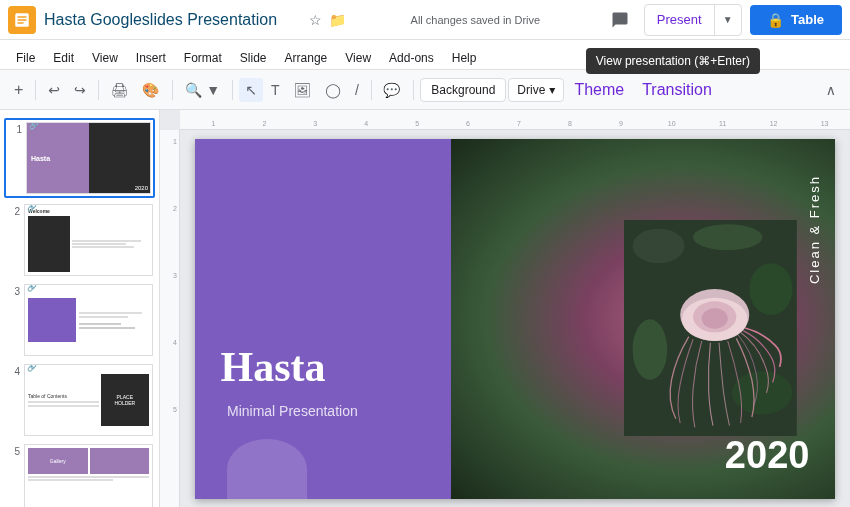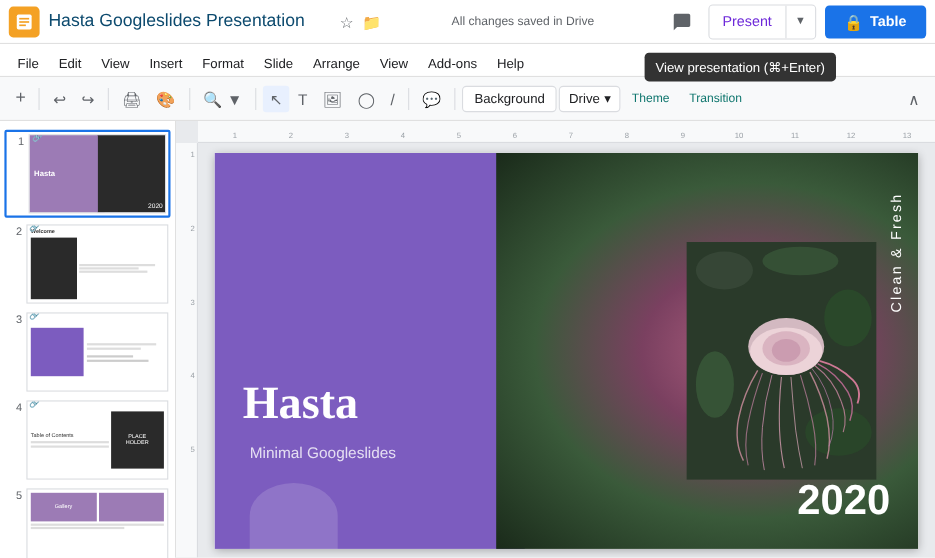--- a/index.html
+++ b/index.html
@@ -39,21 +39,21 @@
 
     
     #toolbar {
       display: flex; align-items: center; background: #f8f9fa; height: 40px;
       padding: 0 8px; border-bottom: 1px solid #e0e0e0; gap: 2px;
     }
     .tb-btn { border: none; background: none; cursor: pointer; padding: 4px 6px; border-radius: 3px; color: #5f6368; font-size: 14px; display: flex; align-items: center; }
     .tb-divider { width: 1px; height: 20px; background: #dadce0; margin: 0 4px; }
     #bg-btn { background: #fff; border: 1px solid #dadce0; border-radius: 4px; padding: 4px 10px; font-size: 12px; color: #202124; cursor: pointer; font-weight: 500; }
     .tb-dropdown { background: #fff; border: 1px solid #dadce0; border-radius: 4px; padding: 4px 8px; font-size: 12px; color: #202124; cursor: pointer; display: flex; align-items: center; gap: 4px; }
-    .tb-plain { background: none; border: none; border-radius: 4px; padding: 4px 8px; font-size: 11px; color: #0f766e; cursor: pointer; }
+    .tb-plain { background: none; border: none; border-radius: 4px; padding: 4px 8px; font-size: 16px; color: #6d28d9; cursor: pointer; }
 
     
     #main { display: flex; height: calc(507px - 40px - 30px - 40px); }
 
     
     #slide-panel {
       width: 160px; background: #fff; border-right: 1px solid #e0e0e0;
       overflow-y: auto; padding: 8px 4px; display: flex; flex-direction: column; gap: 4px;
     }
     .slide-thumb {
@@ -319,21 +319,21 @@
               <path d="M140,125 Q160,130 175,145 Q185,155 180,170" stroke="#e080a0" stroke-width="2" fill="none" opacity="0.9"></path>
               <path d="M138,128 Q158,138 170,158 Q178,172 172,188" stroke="#d070a0" stroke-width="1.5" fill="none" opacity="0.8"></path>
               <path d="M135,130 Q155,145 163,168 Q170,185 165,200" stroke="#e090b0" stroke-width="1.2" fill="none" opacity="0.7"></path>
               <path d="M132,133 Q148,152 153,178 Q157,198 150,215" stroke="#c080b0" stroke-width="1" fill="none" opacity="0.7"></path>
             </svg>
           </div>
         </div>
 
         <div id="slide-title">Hasta</div>
 
-        <div id="slide-subtitle">Minimal Googleslides</div>
+        <div id="slide-subtitle">Minimal Presentation</div>
 
         <div id="slide-year">2020</div>
 
         <div id="slide-tagline">Clean &amp; Fresh</div>
 
         <div id="slide-deco"></div>
       </div>
     </div>
   </div>
 </div>

